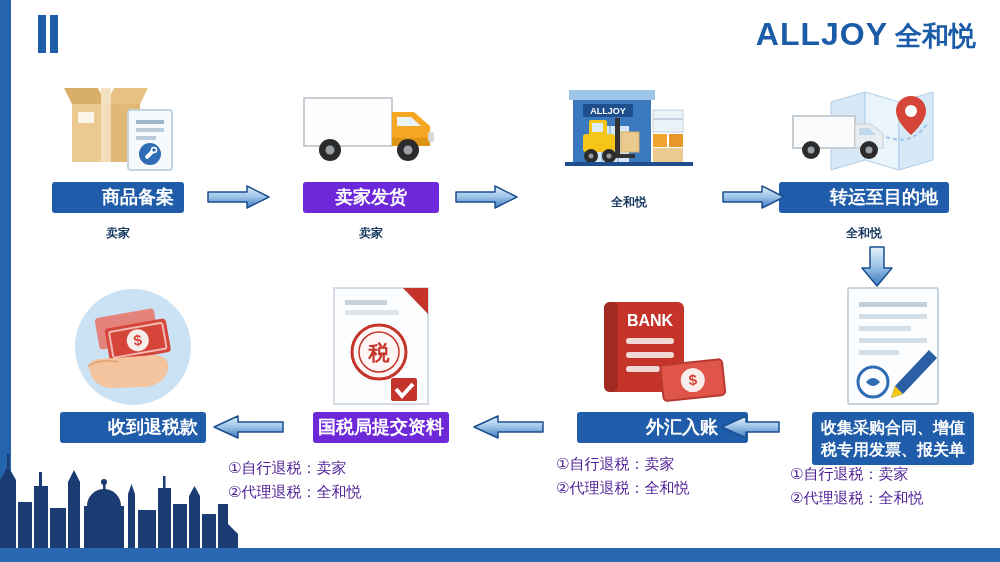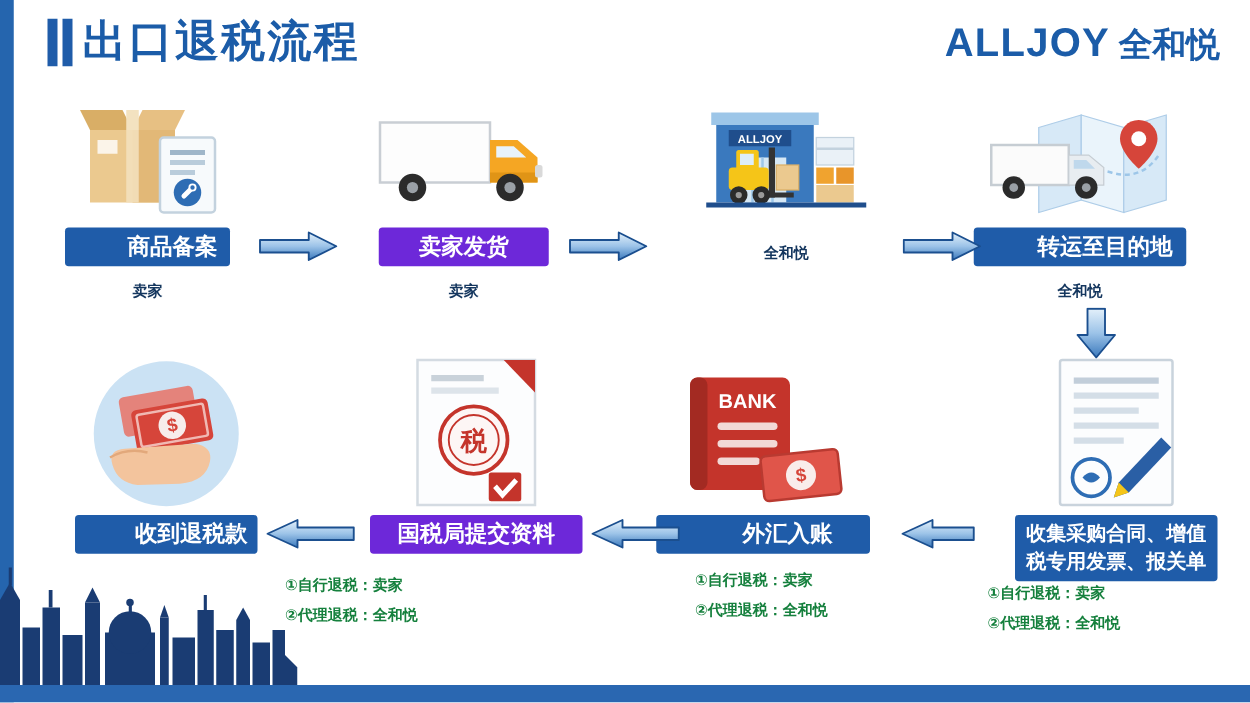--- a/index.html
+++ b/index.html
@@ -36,21 +36,21 @@
     font-weight:bold; font-size:18px; border-radius:3px; white-space:nowrap;
   }
   .step-btn.dark { background:#1F5CA9;padding-left:40px; }
   .step-btn.light { background:#6d28d9; }
   .step-btn.multiline {
     height:auto; line-height:1.35; padding:5px 4px; font-size:16px; white-space:normal;
   }
   .actor { margin-top:12px; font-size:12px; font-weight:bold; color:#14365E; }
 
   .arrow { position:absolute; }
-  .notes { position:absolute; font-size:12px; font-weight:bold; color:#15803d; line-height:24px; }
+  .notes { position:absolute; font-size:15px; font-weight:normal; color:#4c1d95; line-height:24px; }
   .skyline { position:absolute; left:0; top:446px; }
 </style>
 </head>
 <body>
 
 <div class="stage">
 
   <svg width="0" height="0" style="position:absolute">
     <defs>
       <linearGradient id="arrowGrad" x1="0" y1="0" x2="0" y2="1">
@@ -59,21 +59,20 @@
         <stop offset="1" stop-color="#3B79BC"></stop>
       </linearGradient>
     </defs>
   </svg>
 
   <div class="left-bar"></div>
   <div class="bottom-bar"></div>
 
   <div class="title-bar b1"></div>
   <div class="title-bar b2"></div>
-  <h1 class="page-title">出口退税流程</h1>
   <div class="logo">
     <span class="logo-en">ALLJOY</span>
     <span class="logo-cn">全和悦</span>
   </div>
 
   <div class="node top" style="left:28px">
     <div class="icon-wrap">
       <svg width="140" height="100" viewBox="0 0 140 100">
         <polygon points="24,28 58,28 50,12 16,12" fill="#D9AE66"></polygon>
         <polygon points="58,28 92,28 100,12 66,12" fill="#E7C083"></polygon>
@@ -205,24 +204,24 @@
         <polygon points="74,4 99,4 99,30" fill="#C4342B"></polygon>
         <rect x="16" y="16" width="42" height="5" fill="#C9D2DA"></rect>
         <rect x="16" y="26" width="54" height="5" fill="#DDE4EA"></rect>
         <circle cx="50" cy="68" r="27" fill="#FDF6F5" stroke="#C4342B" stroke-width="3"></circle>
         <circle cx="50" cy="68" r="20" fill="none" stroke="#C4342B" stroke-width="1.5"></circle>
         <text x="50" y="76" text-anchor="middle" font-size="21" font-weight="bold" fill="#C4342B">税</text>
         <rect x="62" y="94" width="26" height="23" rx="2" fill="#C4342B"></rect>
         <path d="M67 105 l6 7 l11 -12" stroke="#ffffff" stroke-width="4" fill="none"></path>
       </svg>
     </div>
-    <div class="step-btn light" style="width:170px">国税局提交资料</div>
-  </div>
-
-  <div class="node bottom" style="left:520px">
+    <div class="step-btn light" style="width:136px">国税局提交资料</div>
+  </div>
+
+  <div class="node bottom" style="left:572px">
     <div class="icon-wrap">
       <svg width="140" height="112" viewBox="0 0 140 112">
         <rect x="12" y="6" width="80" height="90" rx="6" fill="#C4342B"></rect>
         <rect x="12" y="6" width="14" height="90" rx="6" fill="#A32A22"></rect>
         <text x="58" y="30" text-anchor="middle" font-size="16" font-weight="bold" fill="#ffffff">BANK</text>
         <rect x="34" y="42" width="48" height="6" rx="3" fill="#F2D9D6"></rect>
         <rect x="34" y="56" width="48" height="6" rx="3" fill="#F2D9D6"></rect>
         <rect x="34" y="70" width="34" height="6" rx="3" fill="#F2D9D6"></rect>
         <g transform="rotate(-6 102 86)">
           <rect x="70" y="66" width="62" height="36" rx="4" fill="#E0554A" stroke="#B93A31" stroke-width="2"></rect>

